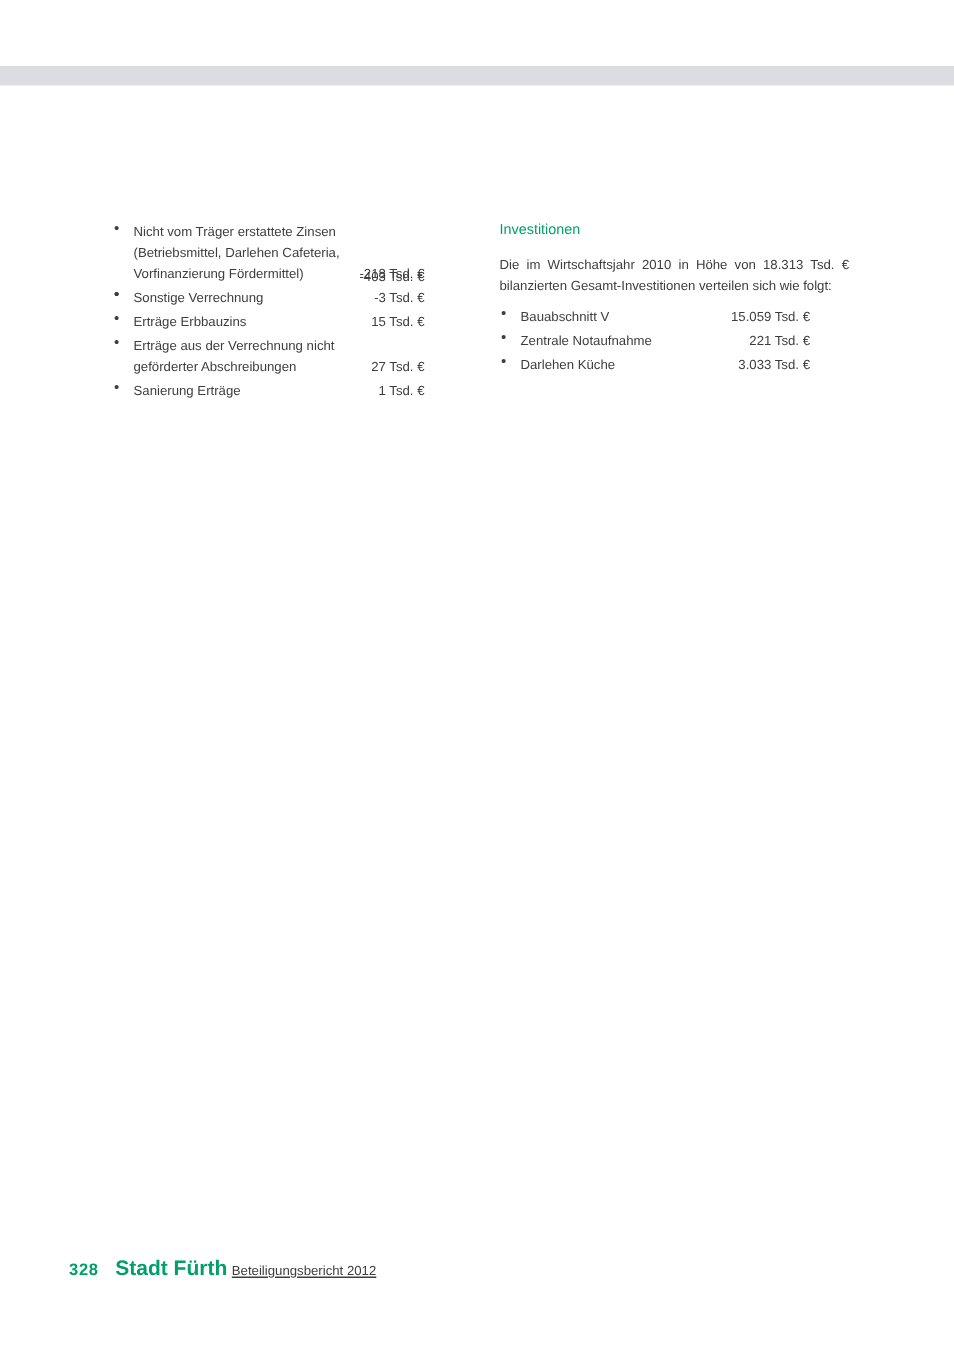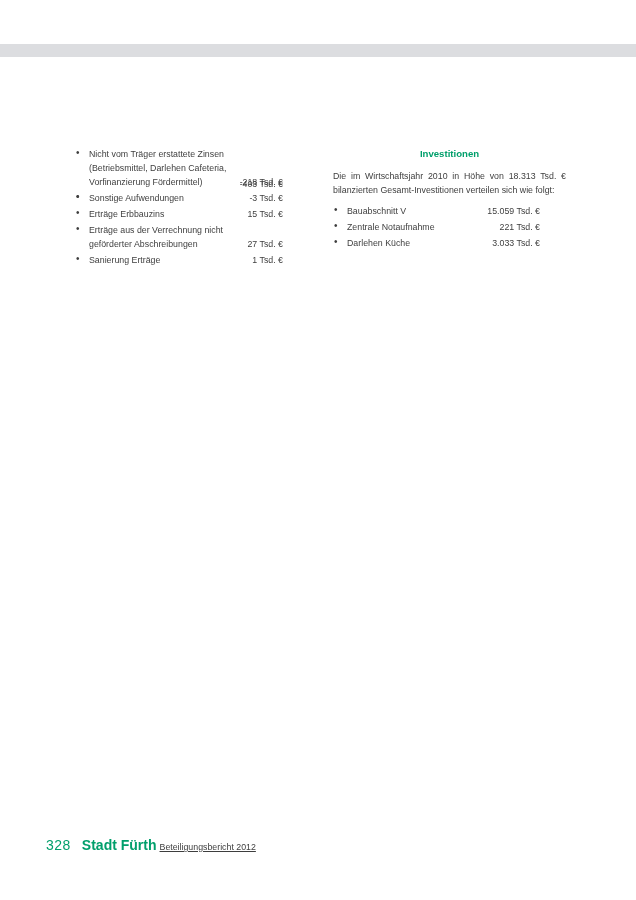--- a/index.html
+++ b/index.html
@@ -32,24 +32,23 @@
   .right-col {
     position: absolute;
     left: 333px;
     top: 147px;
     width: 233px;
     font-size: 8.8px;
     line-height: 14px;
   }
   .heading {
     color: #009f6b;
-    font-weight: bold;
+    font-weight: normal;
     font-size: 9.6px;
     margin-bottom: 8px;
-    text-align: center;
   }
   .intro {
     text-align: justify;
     margin-bottom: 7px;
   }
   
   .blist .li {
     position: relative;
     margin-bottom: 2px;
   }
@@ -75,22 +74,22 @@
   
   .footer {
     position: absolute;
     left: 46px;
     top: 837px;
     display: flex;
     align-items: baseline;
   }
   .page-num {
     color: #009f6b;
-    font-weight: normal;
-    font-size: 14px;
+    font-weight: bold;
+    font-size: 11px;
     letter-spacing: 0.5px;
     margin-right: 11px;
   }
   .publisher {
     color: #009f6b;
     font-weight: bold;
     font-size: 14px;
     margin-right: 3px;
   }
   .doc-title {
@@ -114,21 +113,21 @@
       <span class="li-value">-218 Tsd. €</span>
     </div>
 
     <div class="li">
       <span class="li-bullet">•</span>
       <span class="li-value">-403 Tsd. €</span>
     </div>
 
     <div class="li">
       <span class="li-bullet">•</span>
-      <span class="li-text">Sonstige Aufwendungen</span>
+      <span class="li-text">Sonstige Verrechnung</span>
       <span class="li-value">-3 Tsd. €</span>
     </div>
 
     <div class="li">
       <span class="li-bullet">•</span>
       <span class="li-text">Erträge Erbbauzins</span>
       <span class="li-value">15 Tsd. €</span>
     </div>
 
     <div class="li">

